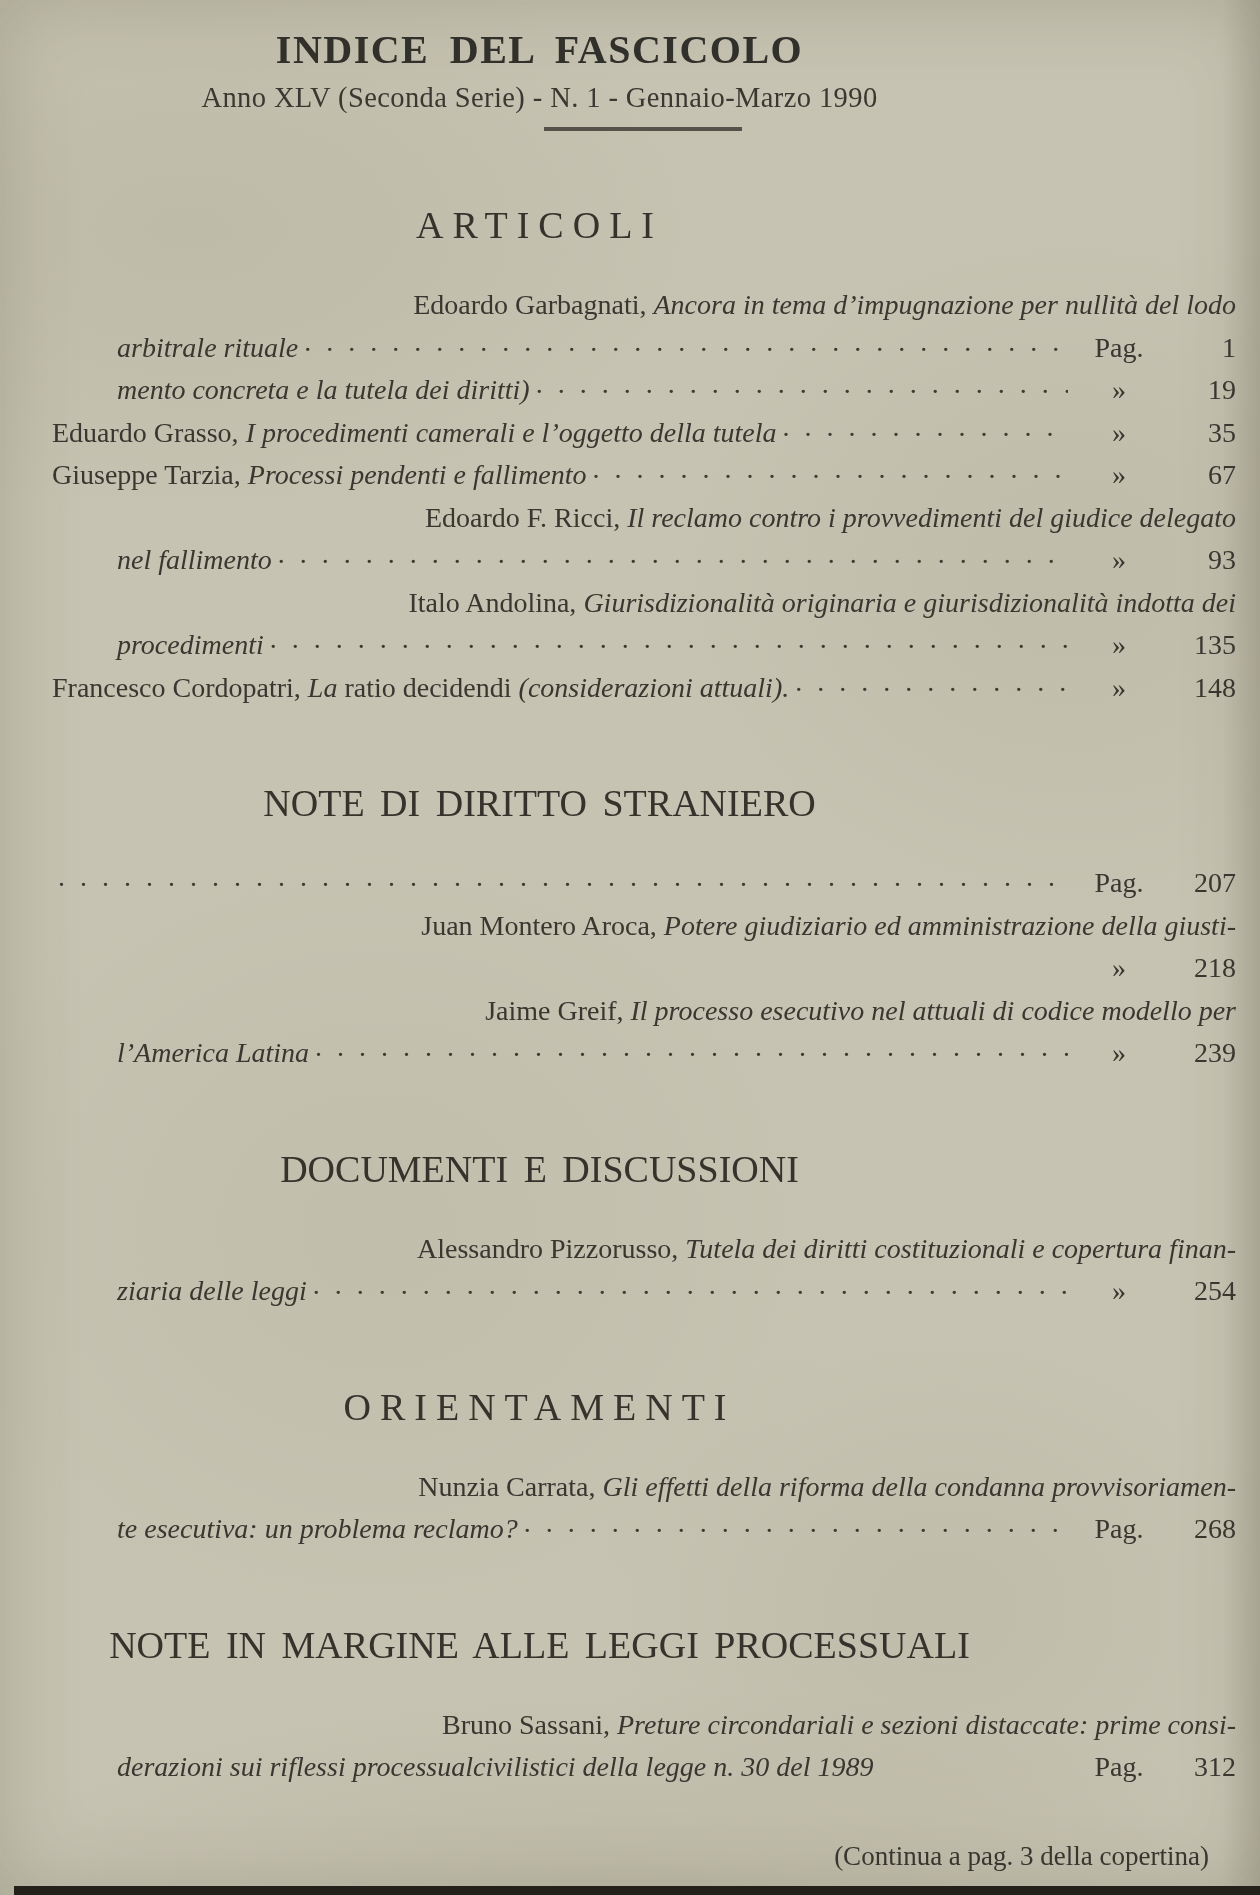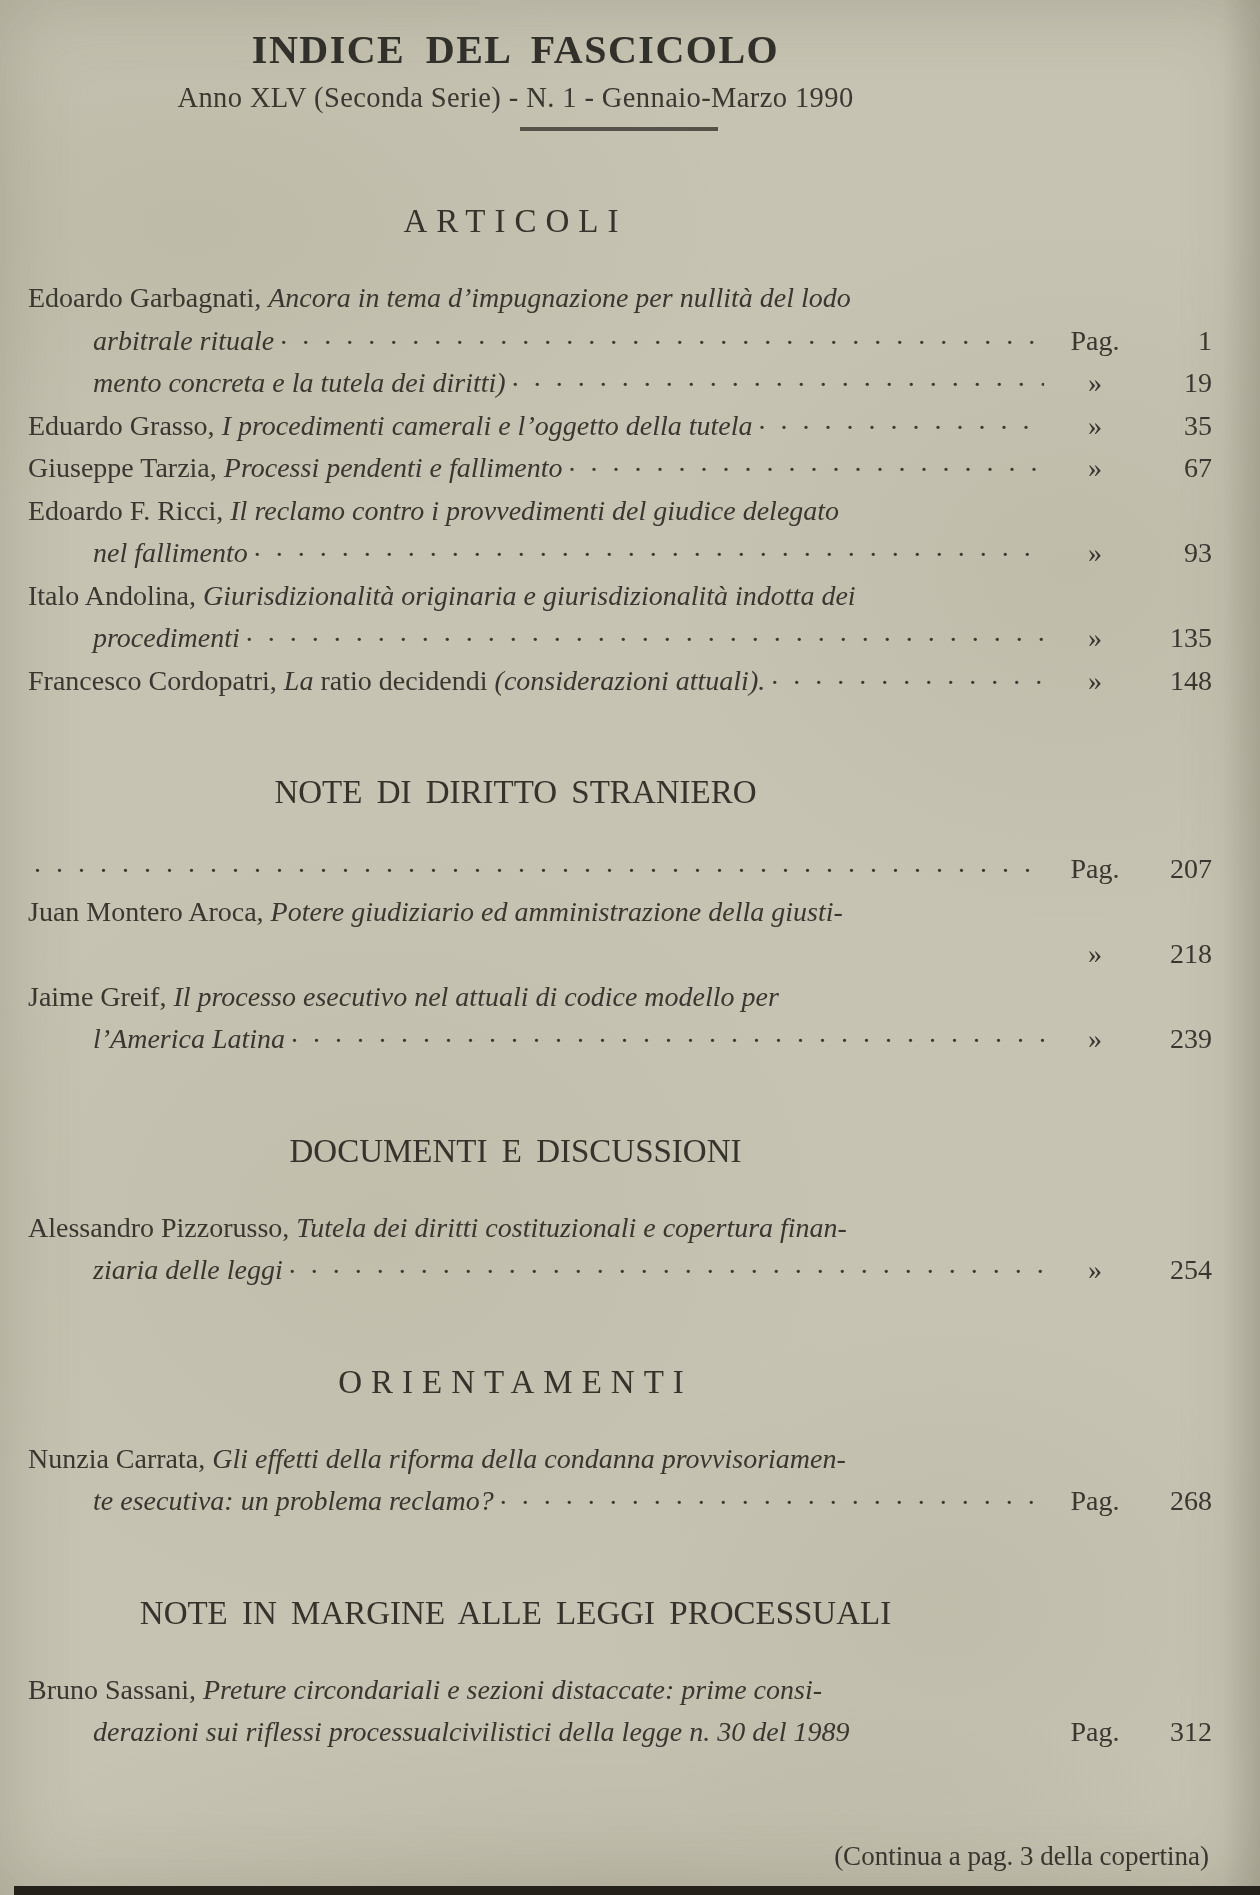--- a/index.html
+++ b/index.html
@@ -16,37 +16,37 @@
   .page::before{
     content:""; position:absolute; inset:0; pointer-events:none;
     background:
       radial-gradient(900px 500px at 15% 12%, rgba(120,112,86,0.10), transparent 60%),
       radial-gradient(700px 600px at 85% 30%, rgba(125,118,92,0.09), transparent 60%),
       radial-gradient(800px 700px at 30% 65%, rgba(130,122,95,0.07), transparent 60%),
       radial-gradient(600px 500px at 75% 85%, rgba(120,112,88,0.08), transparent 60%),
       radial-gradient(1000px 300px at 50% 100%, rgba(110,102,78,0.10), transparent 70%),
       linear-gradient(to right, transparent 97%, rgba(60,55,40,0.13));
   }
-  .content{ position:absolute; left:28px; top:26px; width:1184px; }
+  .content{ position:absolute; left:52px; top:26px; width:1184px; }
 
   .title-block{ width:975px; text-align:center; }
   .title{
     font-size:40px; font-weight:700; letter-spacing:1.5px; word-spacing:9px;
     color:#32302a;
   }
   .subtitle{ font-size:28.5px; margin-top:9px; letter-spacing:0.4px; color:#3a3831; }
   .title-rule{ width:198px; height:4px; background:#55524a; margin:13px 0 0 492px; }
 
   .section-heading{
-    width:975px; text-align:center; font-size:33px; color:#35332c;
+    width:975px; text-align:center; font-size:38px; color:#35332c;
     margin-top:72px; margin-bottom:37px; word-spacing:6px;
   }
   .section-heading.spaced{ letter-spacing:9px; word-spacing:14px; }
 
-  .row{ display:flex; align-items:baseline; font-size:28px; line-height:42.5px; }
+  .row{ display:flex; align-items:baseline; font-size:28px; line-height:42.5px;justify-content:flex-end; }
   .row.indent{ padding-left:65px; }
   .i{ font-style:italic; }
   .r{ font-style:normal; }
   .line-text{ white-space:nowrap; }
 
   .leader{
     flex:1 1 0; min-width:10px; align-self:stretch;
     position:relative; overflow:hidden;
     margin-left:4px; margin-right:22px;
   }

